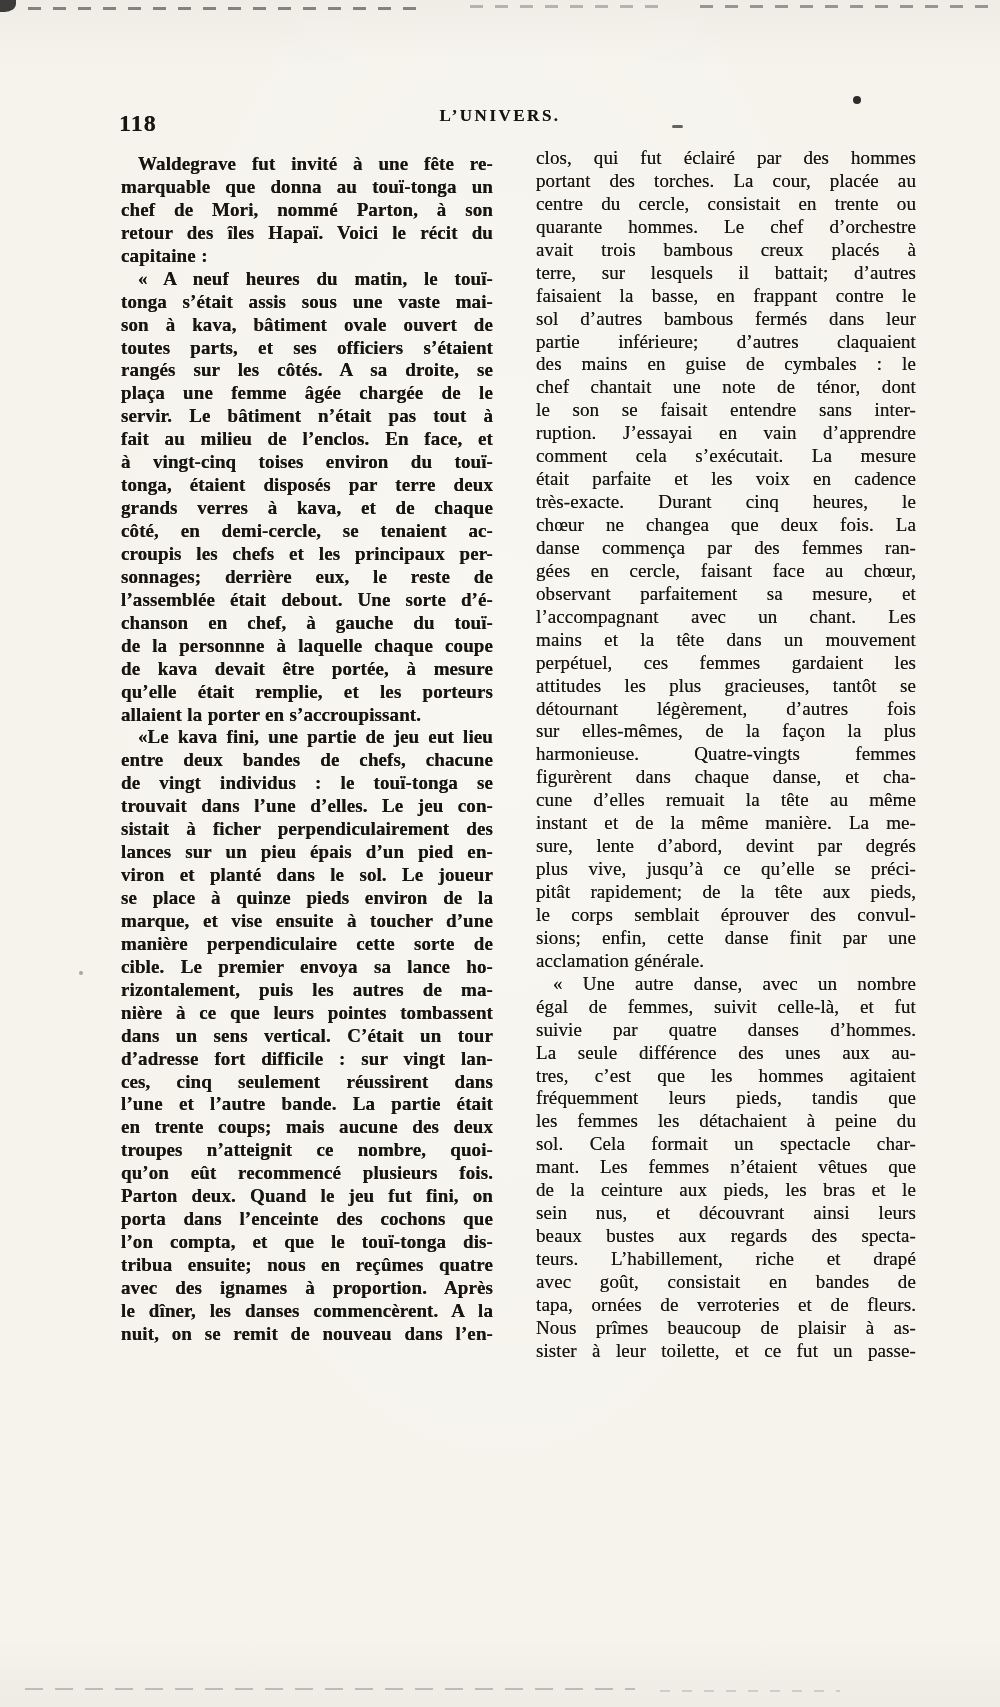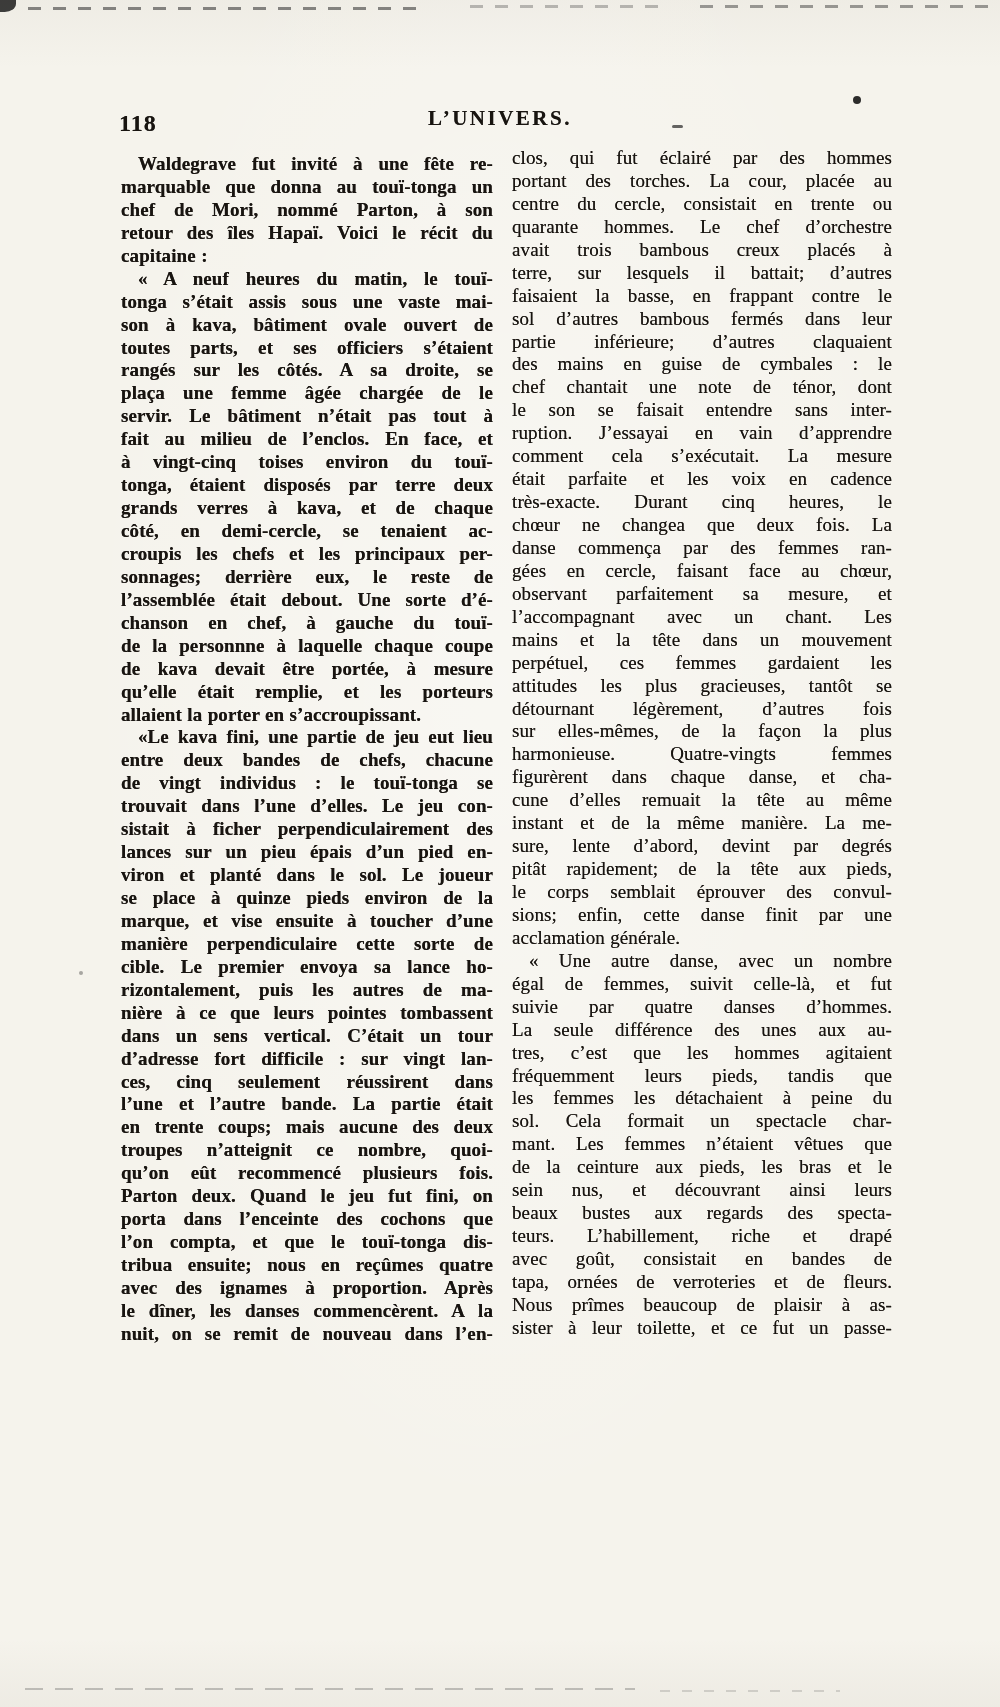--- a/index.html
+++ b/index.html
@@ -31,28 +31,28 @@
   
   .header{position:absolute;left:0;top:0;width:100%;}
   .pagenum{
     position:absolute;left:119px;top:110px;
     font-size:24px;font-weight:700;letter-spacing:1px;
     text-shadow:0 0 .6px rgba(0,0,0,.6);
   }
   .running-title{
     position:absolute;left:0;top:106px;width:100%;
     text-align:center;
-    font-size:21px;letter-spacing:2.5px;font-weight:600;
+    font-size:17px;letter-spacing:2.5px;font-weight:600;
     text-shadow:0 0 .5px rgba(0,0,0,.55);
   }
 
   
   .col{position:absolute;font-size:19px;}
   .col-left{left:121px;top:153px;width:372px;font-weight:bold;}
-  .col-right{left:512px;top:147px;width:380px;}
+  .col-right{left:536px;top:147px;width:380px;}
   .line{
     height:22.95px;line-height:22.95px;
     text-align:justify;text-align-last:justify;
     white-space:nowrap;
     letter-spacing:.1px;word-spacing:.5px;
     text-shadow:0 0 .55px rgba(24,20,16,.75);
   }
   .line.pend{text-align-last:left;}
   .line.indent{text-indent:17px;}
 </style>
@@ -155,20 +155,21 @@
       <div class="line">mains et la tête dans un mouvement</div>
       <div class="line">perpétuel, ces femmes gardaient les</div>
       <div class="line">attitudes les plus gracieuses, tantôt se</div>
       <div class="line">détournant légèrement, d’autres fois</div>
       <div class="line">sur elles-mêmes, de la façon la plus</div>
       <div class="line">harmonieuse. Quatre-vingts femmes</div>
       <div class="line">figurèrent dans chaque danse, et cha-</div>
       <div class="line">cune d’elles remuait la tête au même</div>
       <div class="line">instant et de la même manière. La me-</div>
       <div class="line">sure, lente d’abord, devint par degrés</div>
+      <div class="line">plus vive, jusqu’à ce qu’elle se préci-</div>
       <div class="line">pitât rapidement; de la tête aux pieds,</div>
       <div class="line">le corps semblait éprouver des convul-</div>
       <div class="line">sions; enfin, cette danse finit par une</div>
       <div class="line pend">acclamation générale.</div>
       <div class="line indent">« Une autre danse, avec un nombre</div>
       <div class="line">égal de femmes, suivit celle-là, et fut</div>
       <div class="line">suivie par quatre danses d’hommes.</div>
       <div class="line">La seule différence des unes aux au-</div>
       <div class="line">tres, c’est que les hommes agitaient</div>
       <div class="line">fréquemment leurs pieds, tandis que</div>

